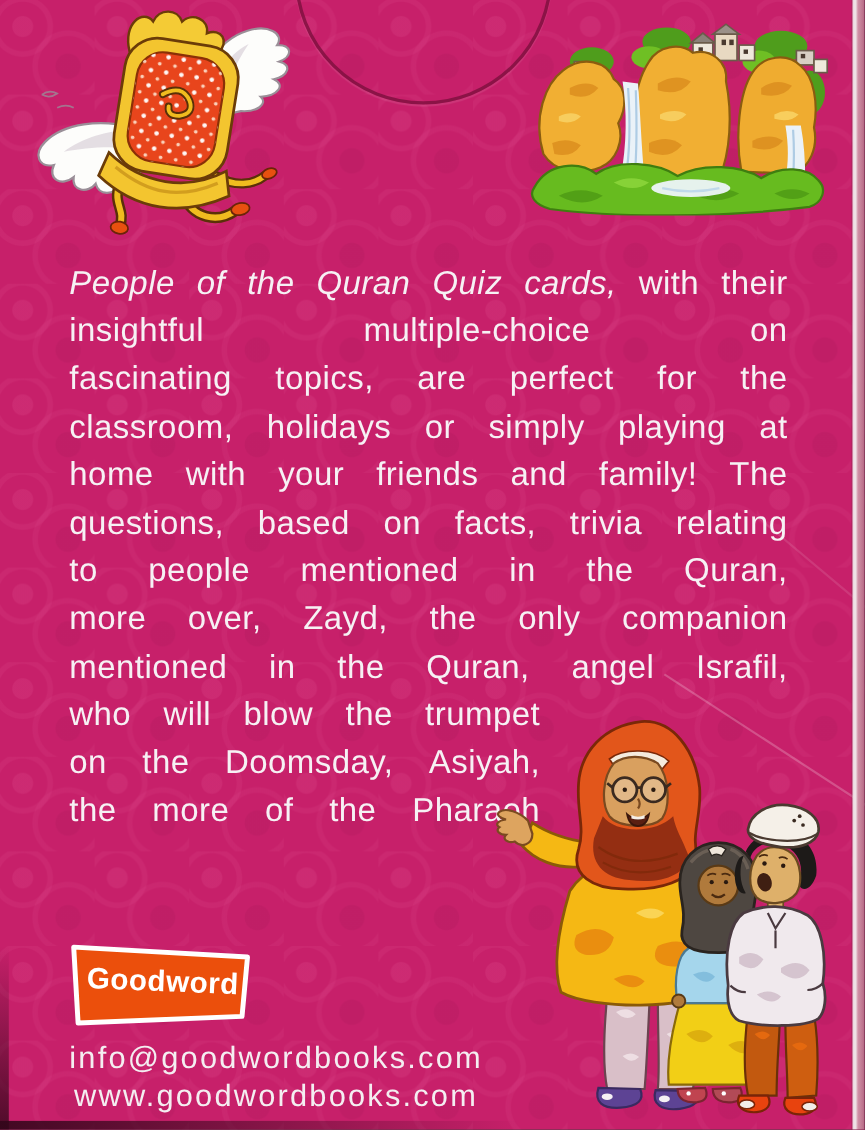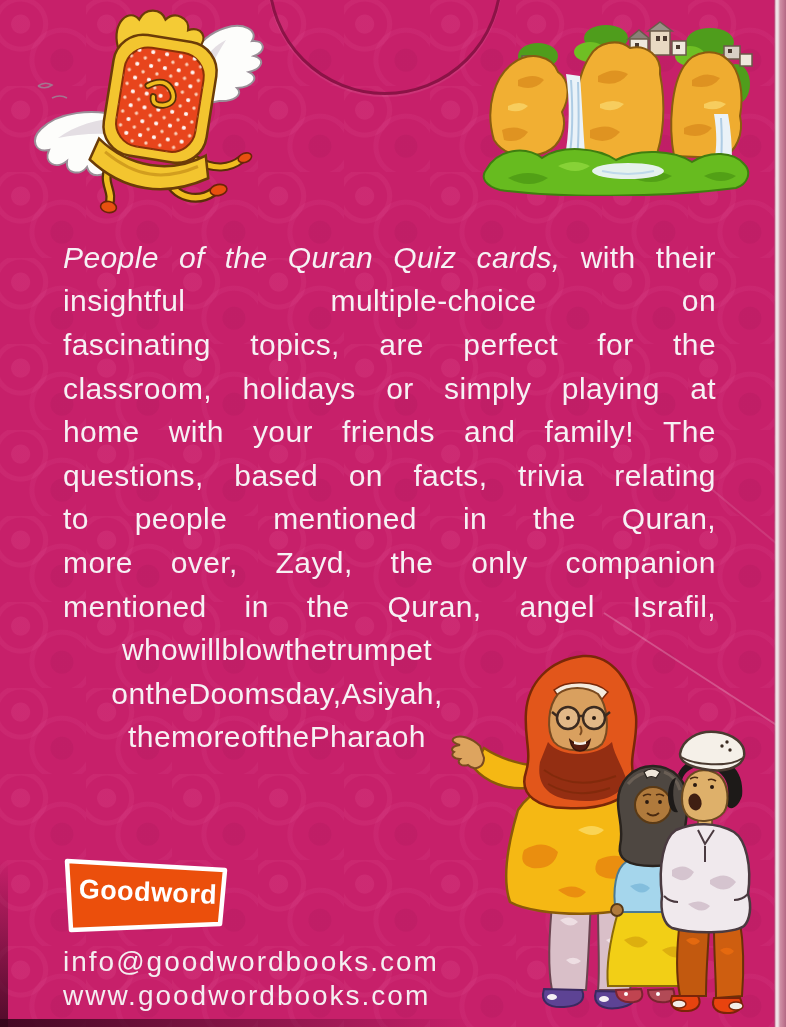--- a/index.html
+++ b/index.html
@@ -37,33 +37,33 @@
   .scratch.s2{left:690px;top:470px;width:150px;transform:rotate(40deg);opacity:.5;}
 
   .illus{position:absolute;}
   .illus-throne{left:28px;top:6px;}
   .illus-cliffs{left:478px;top:20px;}
   .illus-family{left:448px;top:650px;}
 
   .para{position:absolute;left:63px;top:236px;color:#F6F1F4;font-size:30px;letter-spacing:.4px;}
   .pline{display:flex;height:43.6px;align-items:center;justify-content:space-between;white-space:nowrap;}
   .pline.full{width:653px;}
-  .pline.narrow{width:428px;justify-content:center;}
+  .pline.narrow{width:428px;}
   .pline.natural{display:block;line-height:43.6px;}
   .pline .ital{font-style:italic;}
 
   .logo-wrap{position:absolute;left:58px;top:853px;width:180px;height:90px;}
   .logo-wrap svg{position:absolute;left:0;top:0;}
   .logo-text{
     position:absolute;left:14px;top:24px;width:152px;text-align:center;
     color:#FFFFFF;font-size:27px;font-weight:bold;letter-spacing:.4px;
     transform:rotate(2.4deg);
   }
   .contact{position:absolute;left:63px;top:945px;color:#F4EEF1;font-size:28px;letter-spacing:2px;line-height:34px;}
-  .contact div{white-space:nowrap;}
+  .contact div{white-space:nowrap;text-align:center;}
 </style>
 </head>
 <body>
 
 <div class="page">
 
   <div class="notch"></div>
 
   <svg class="illus illus-throne" width="240" height="212" viewBox="0 0 240 212">
 

